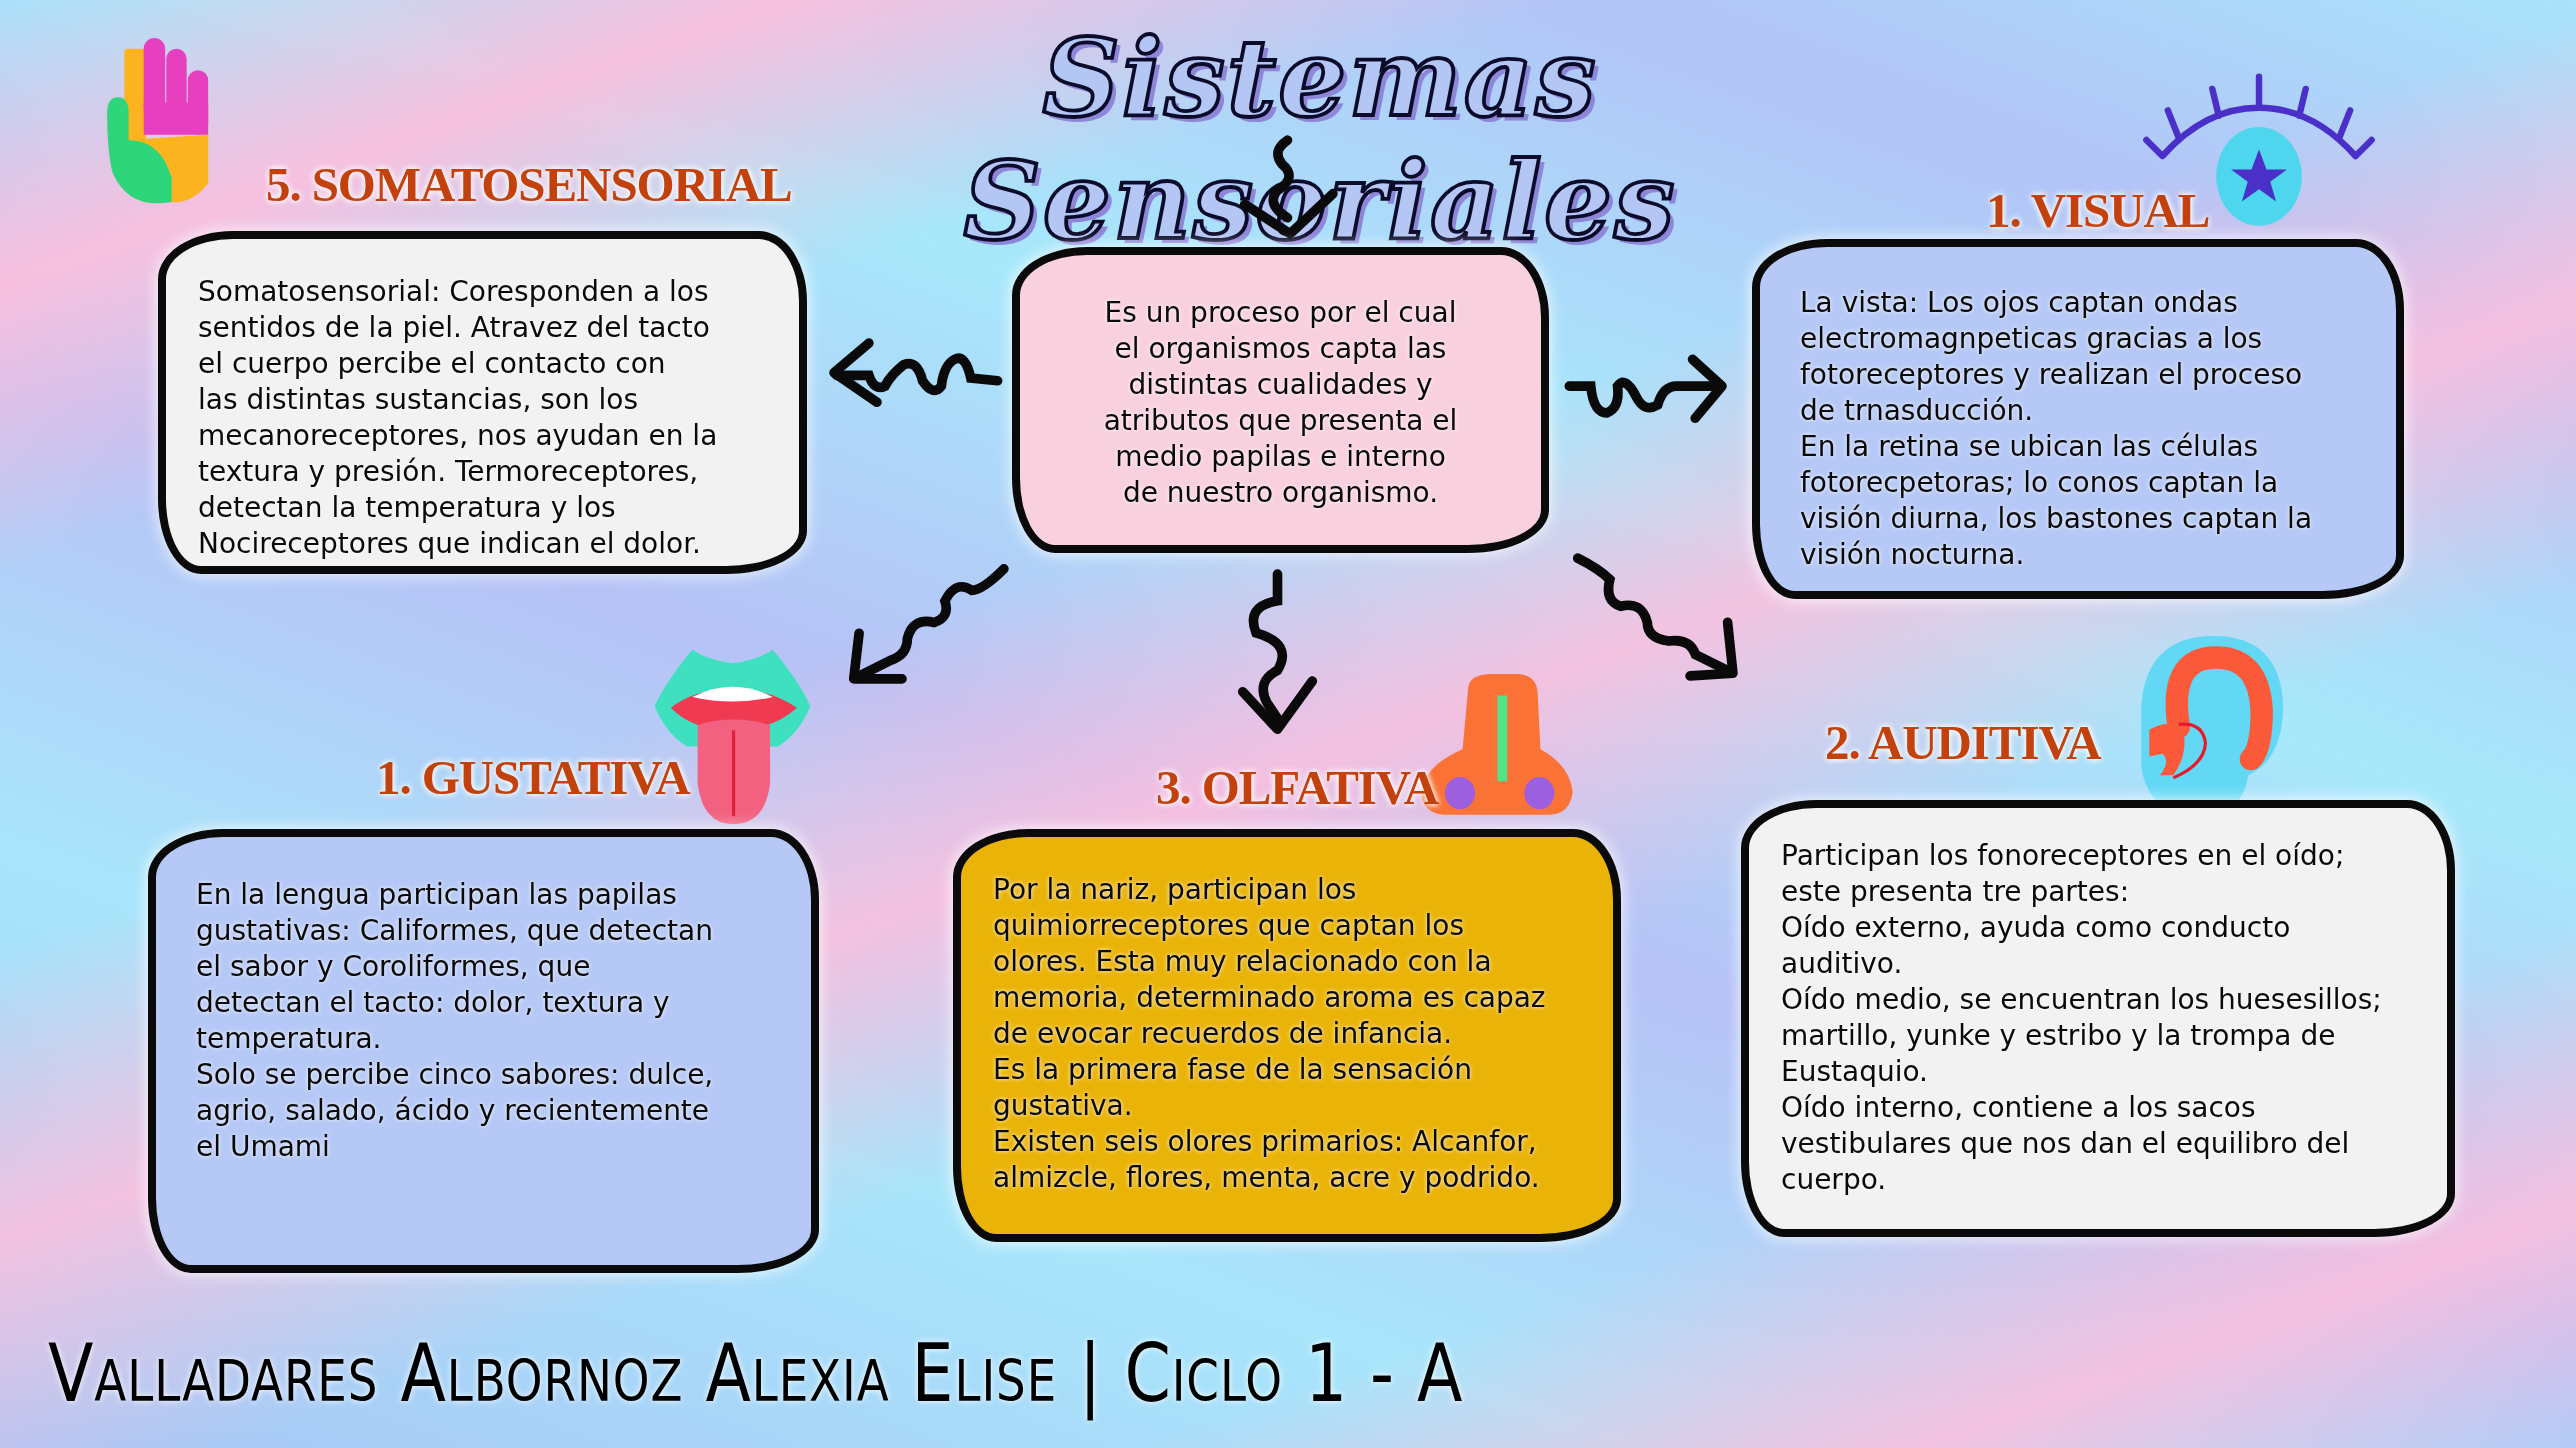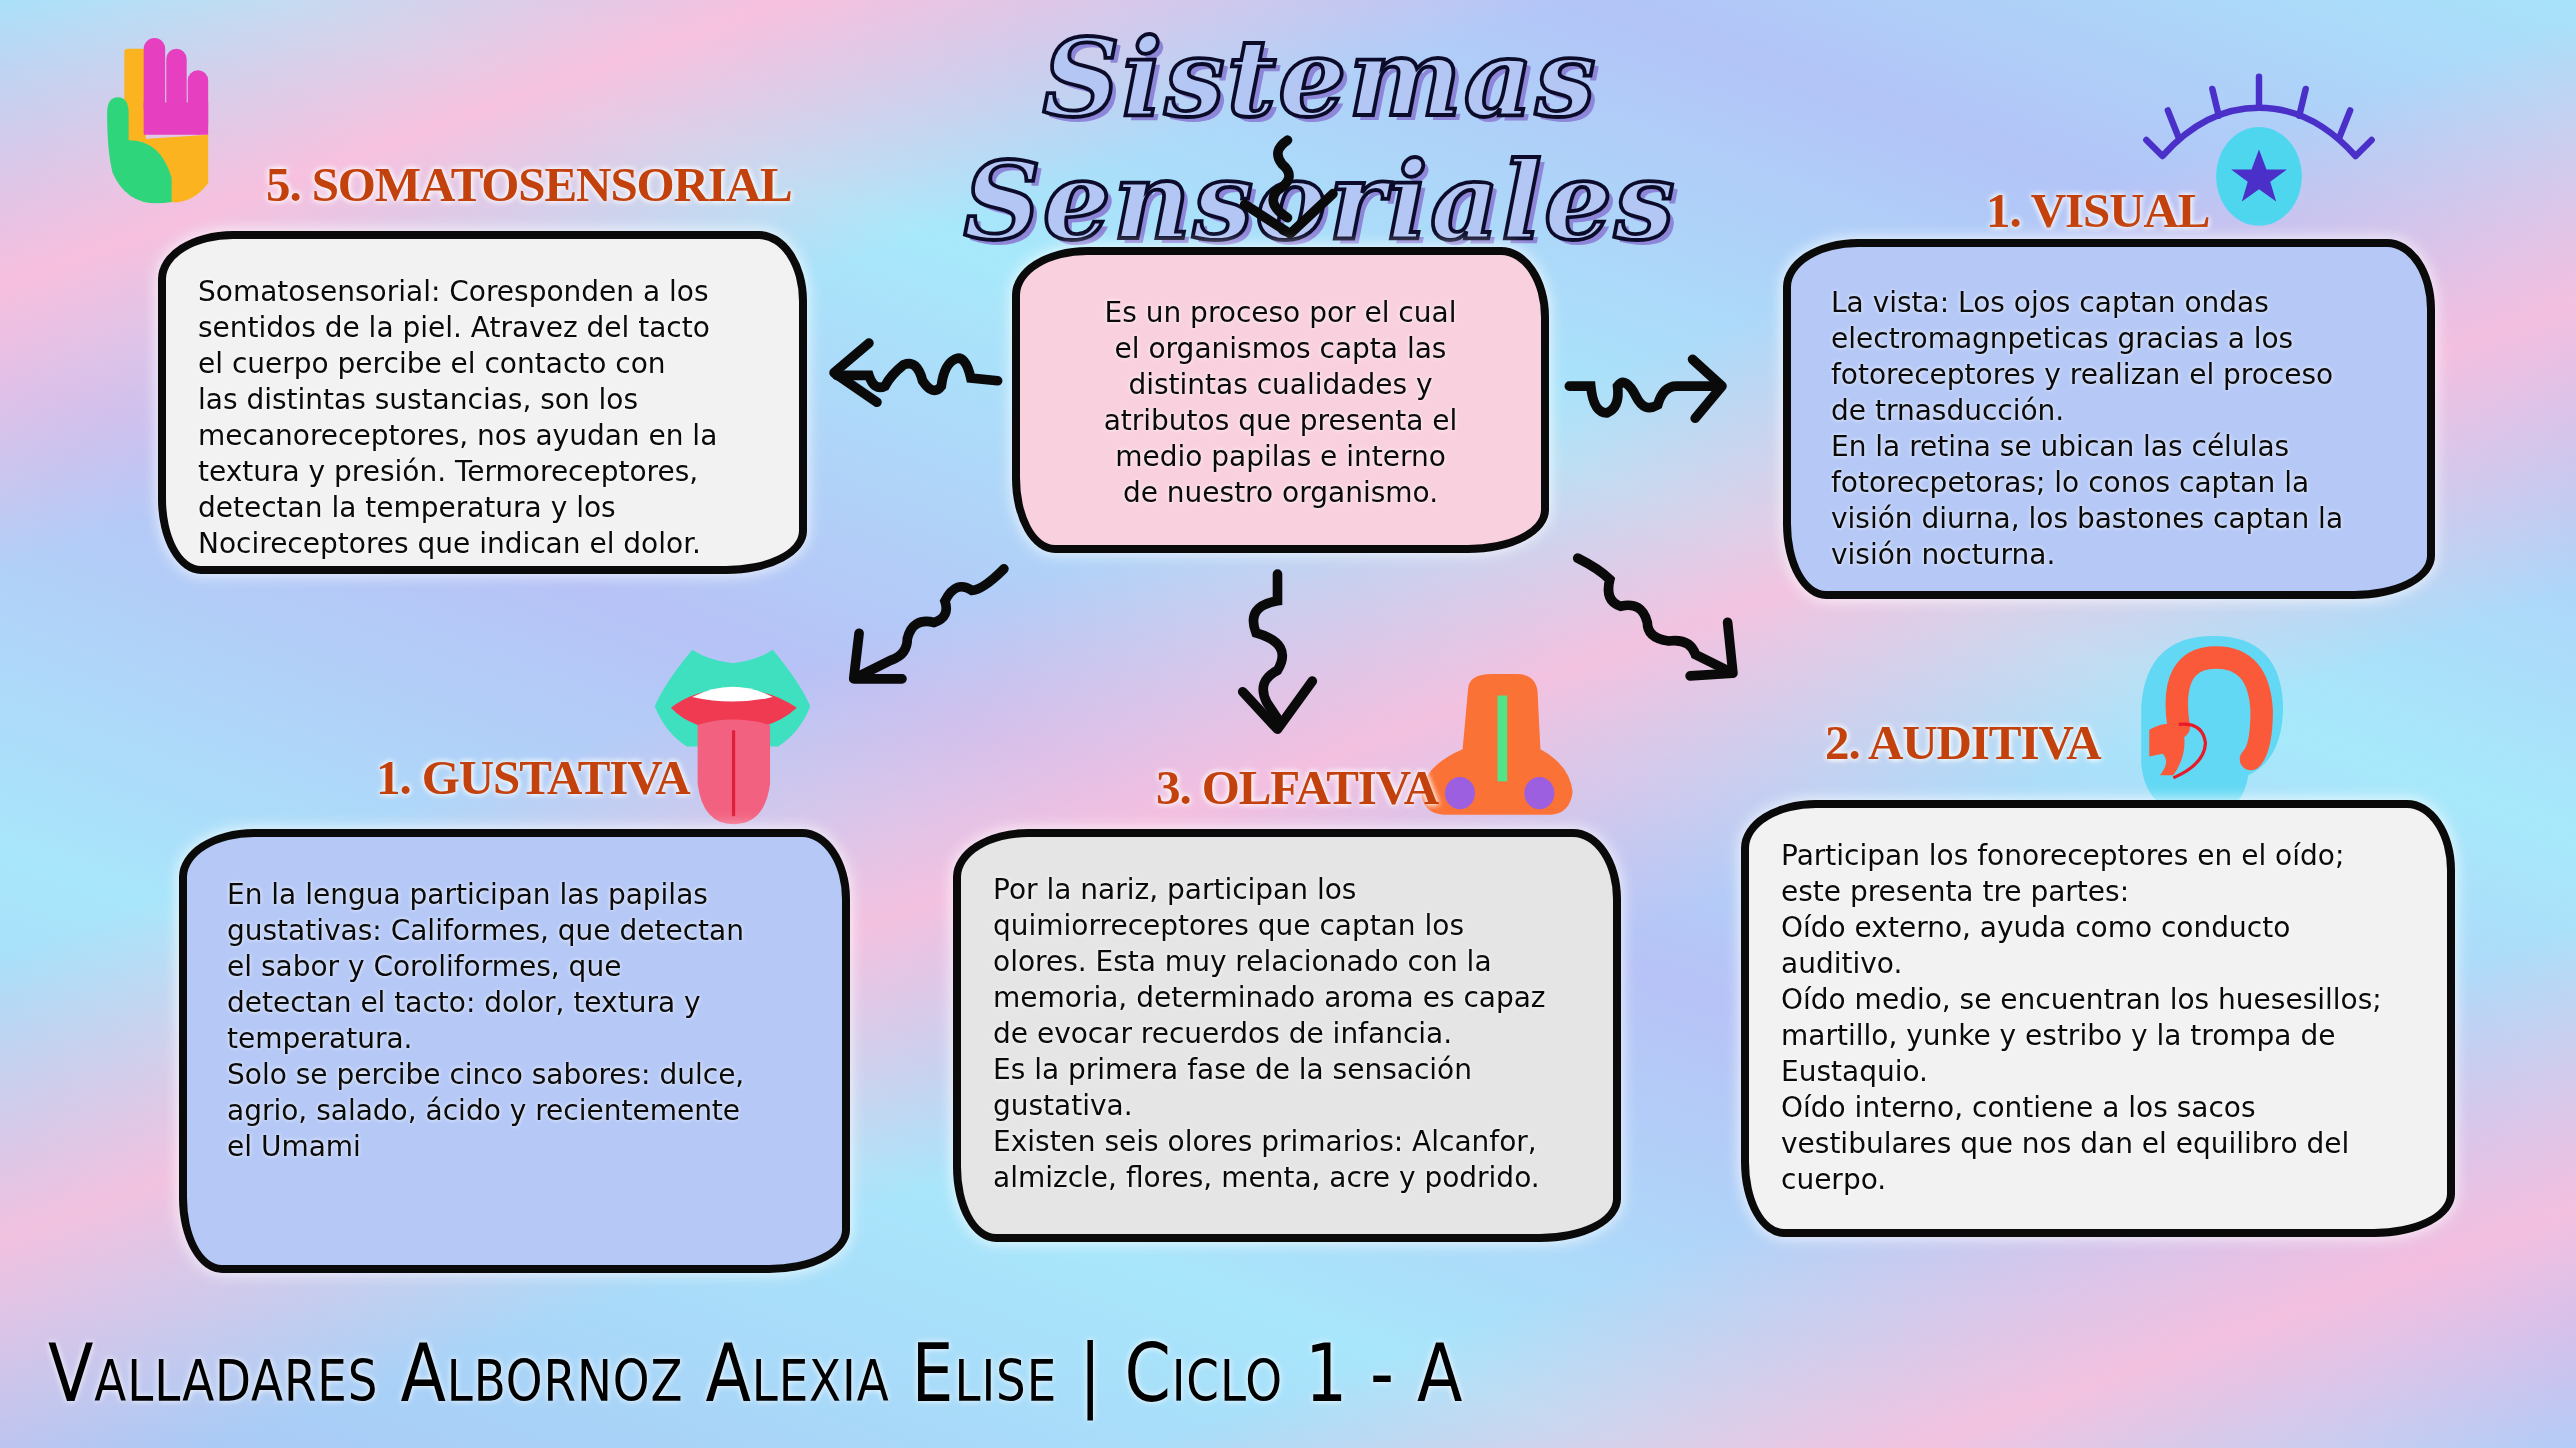--- a/index.html
+++ b/index.html
@@ -28,22 +28,22 @@
     box-sizing:border-box;
     box-shadow: 0 0 16px rgba(255,255,255,0.9);
   }
   .box .txt {
     position:absolute; color:#0a0a0a; font-family:"DejaVu Sans", sans-serif;
     font-size:28px; line-height:36px; white-space:pre-line;
     text-shadow:0 0 4.3px #fff;
   }
   .center-box { background:#f9d0de; }
   .white-box { background:#f2f2f2; }
-  .blue-box { background:#b5c8f6;margin-left:31px; }
-  .cyan-box { background:#e5e5e5; }
+  .blue-box { background:#b5c8f6; }
+  .cyan-box { background:#eab308; }
   .footer {
     position:absolute; left:48px; top:1326px; font-family:"DejaVu Sans", sans-serif;
     font-size:81px; color:#000; letter-spacing:1.1px; font-variant:small-caps;
     transform:scaleX(0.82); transform-origin:left center; white-space:nowrap;
     text-shadow:0 0 7.5px #fff;
   }
   .arrow { position:absolute; }
   svg { overflow:visible; }
 </style>
 </head>

